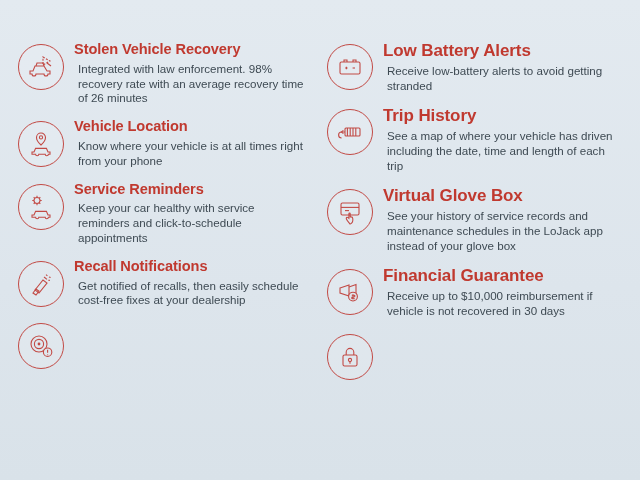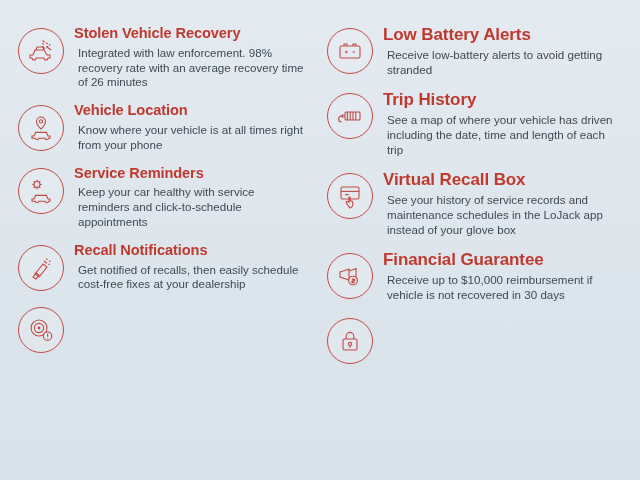--- a/index.html
+++ b/index.html
@@ -12,21 +12,21 @@
     background: #dfe6ec;
     font-family: "Liberation Sans", sans-serif;
     overflow: hidden;
   }
   #sheet {
     position: relative;
     width: 640px;
     height: 480px;
     background: linear-gradient(180deg, #e3eaf0 0%, #dde5ec 60%, #d9e2e9 100%);
     box-sizing: border-box;
-    padding: 26px 18px 14px 18px;
+    padding: 42px 18px 14px 18px;
   }
   .columns {
     display: flex;
     gap: 14px;
     height: 100%;
   }
   .col {
     flex: 1 1 0;
     display: flex;
     flex-direction: column;
@@ -191,21 +191,21 @@
       <div class="feature">
         <span class="icon-wrap">
           <svg width="28" height="28" viewBox="0 0 28 28" fill="none" stroke="#c24a45" stroke-width="1.1">
             <rect x="5" y="5" width="18" height="12" rx="1.4"></rect>
             <path d="M5 9.4h18"></path>
             <path d="M9 12.6h4"></path>
             <path d="M14 26c-1.6-2-3-3.4-3.6-5 -.5-1.3.6-2.2 1.6-1.4l.9.8V15.8c0-.9 1.3-.9 1.3 0v3.1h.7c1 0 1.9.8 1.9 1.9v1.6c0 1.2-.6 2.2-1.4 3z"></path>
           </svg>
         </span>
         <div class="texts">
-          <p class="ftitle">Virtual Recall Box</p>
+          <p class="ftitle">Virtual Glove Box</p>
           <p class="fdesc">See your history of service records and maintenance schedules in the LoJack app instead of your glove box</p>
         </div>
       </div>
 
       <div class="feature">
         <span class="icon-wrap">
           <svg width="28" height="28" viewBox="0 0 28 28" fill="none" stroke="#c24a45" stroke-width="1.1">
             <path d="M4 10l9-3v11l-9-3z"></path>
             <path d="M13 9l7-2.4v13L13 17"></path>
             <circle cx="17" cy="18.6" r="4.4" fill="#dfe6ec"></circle>

